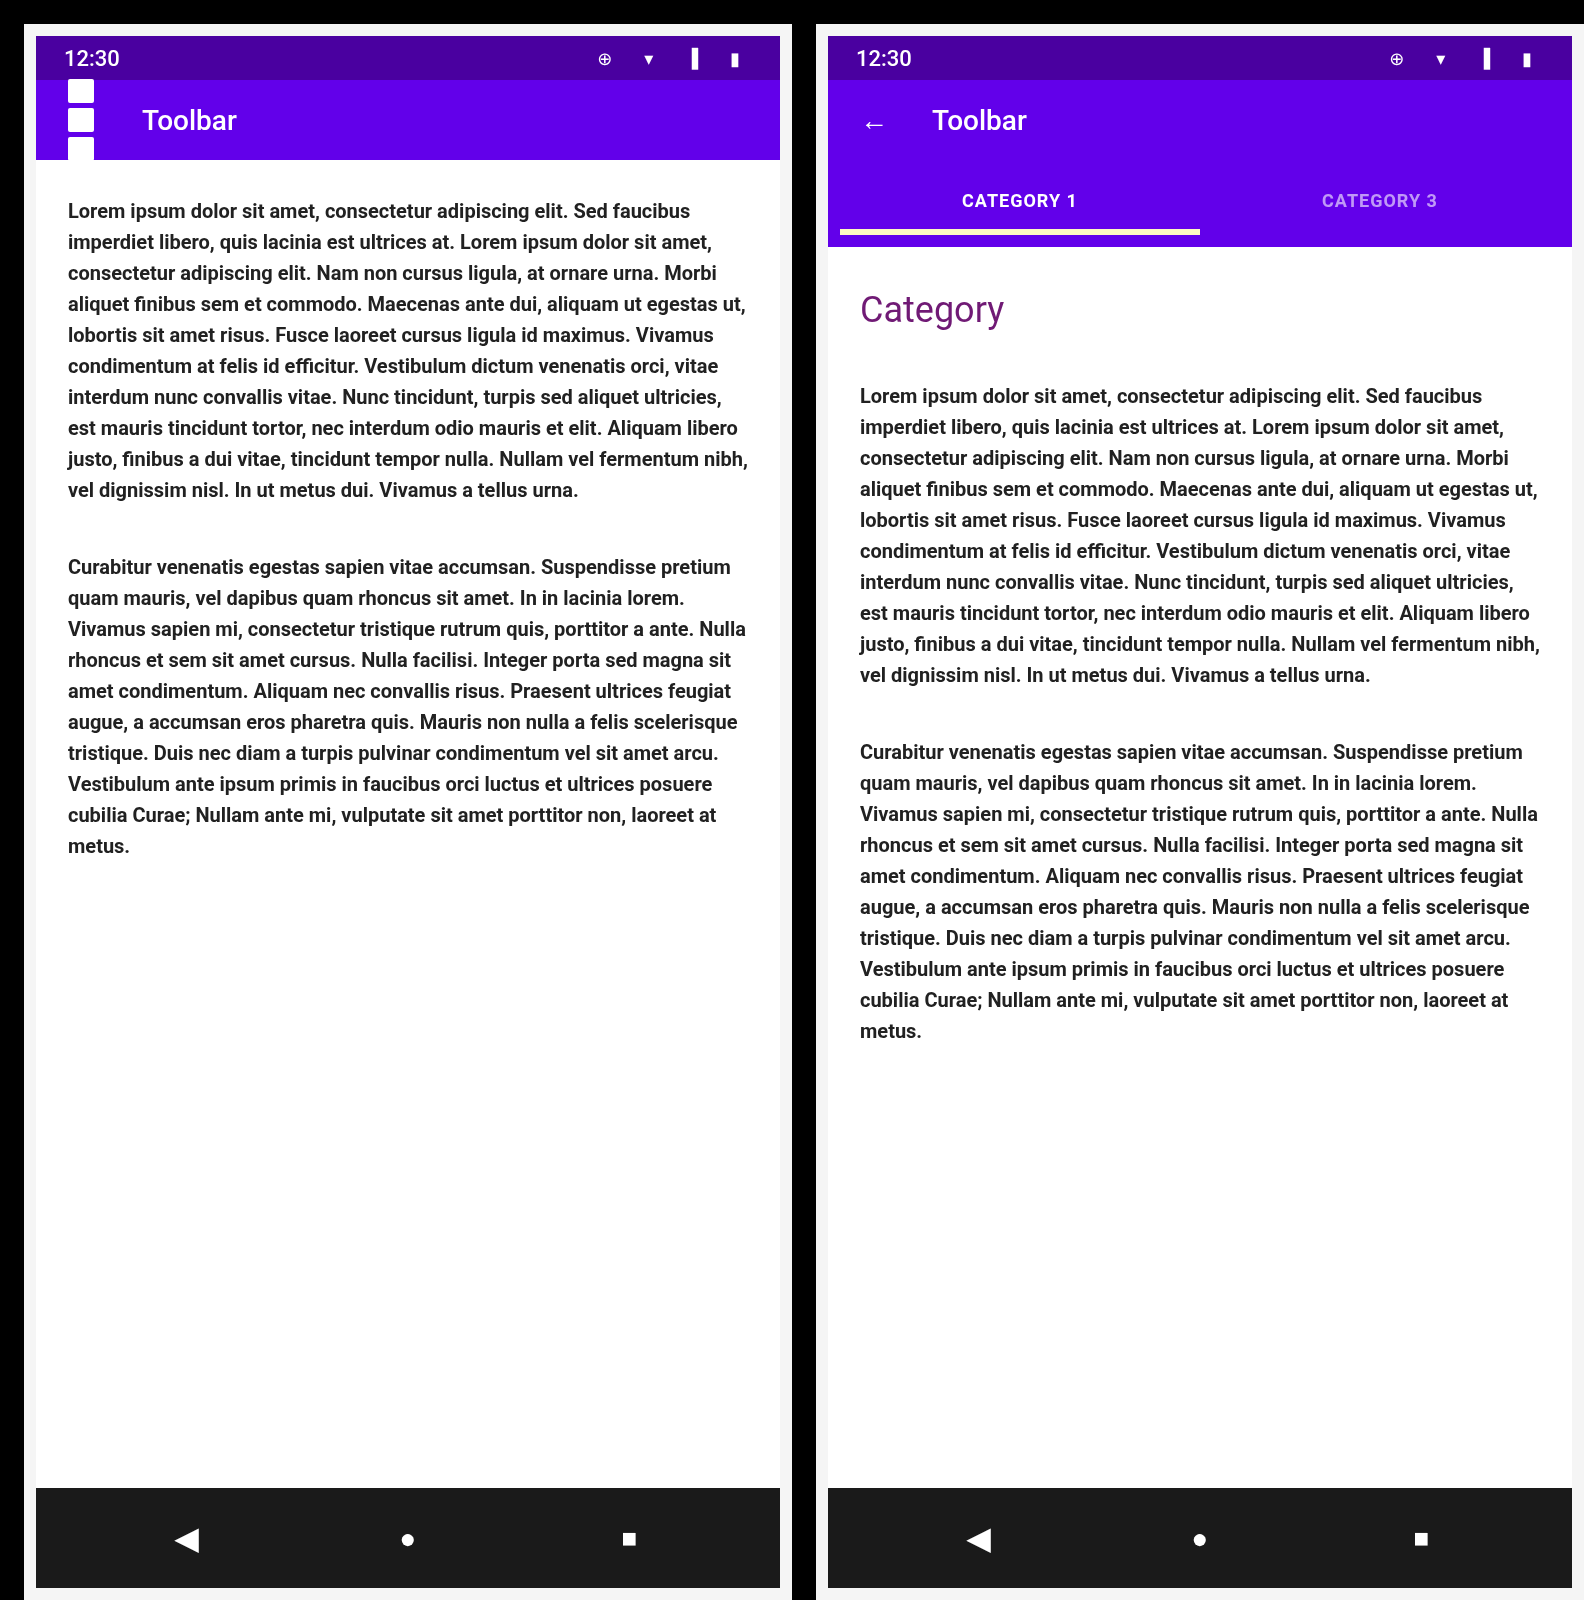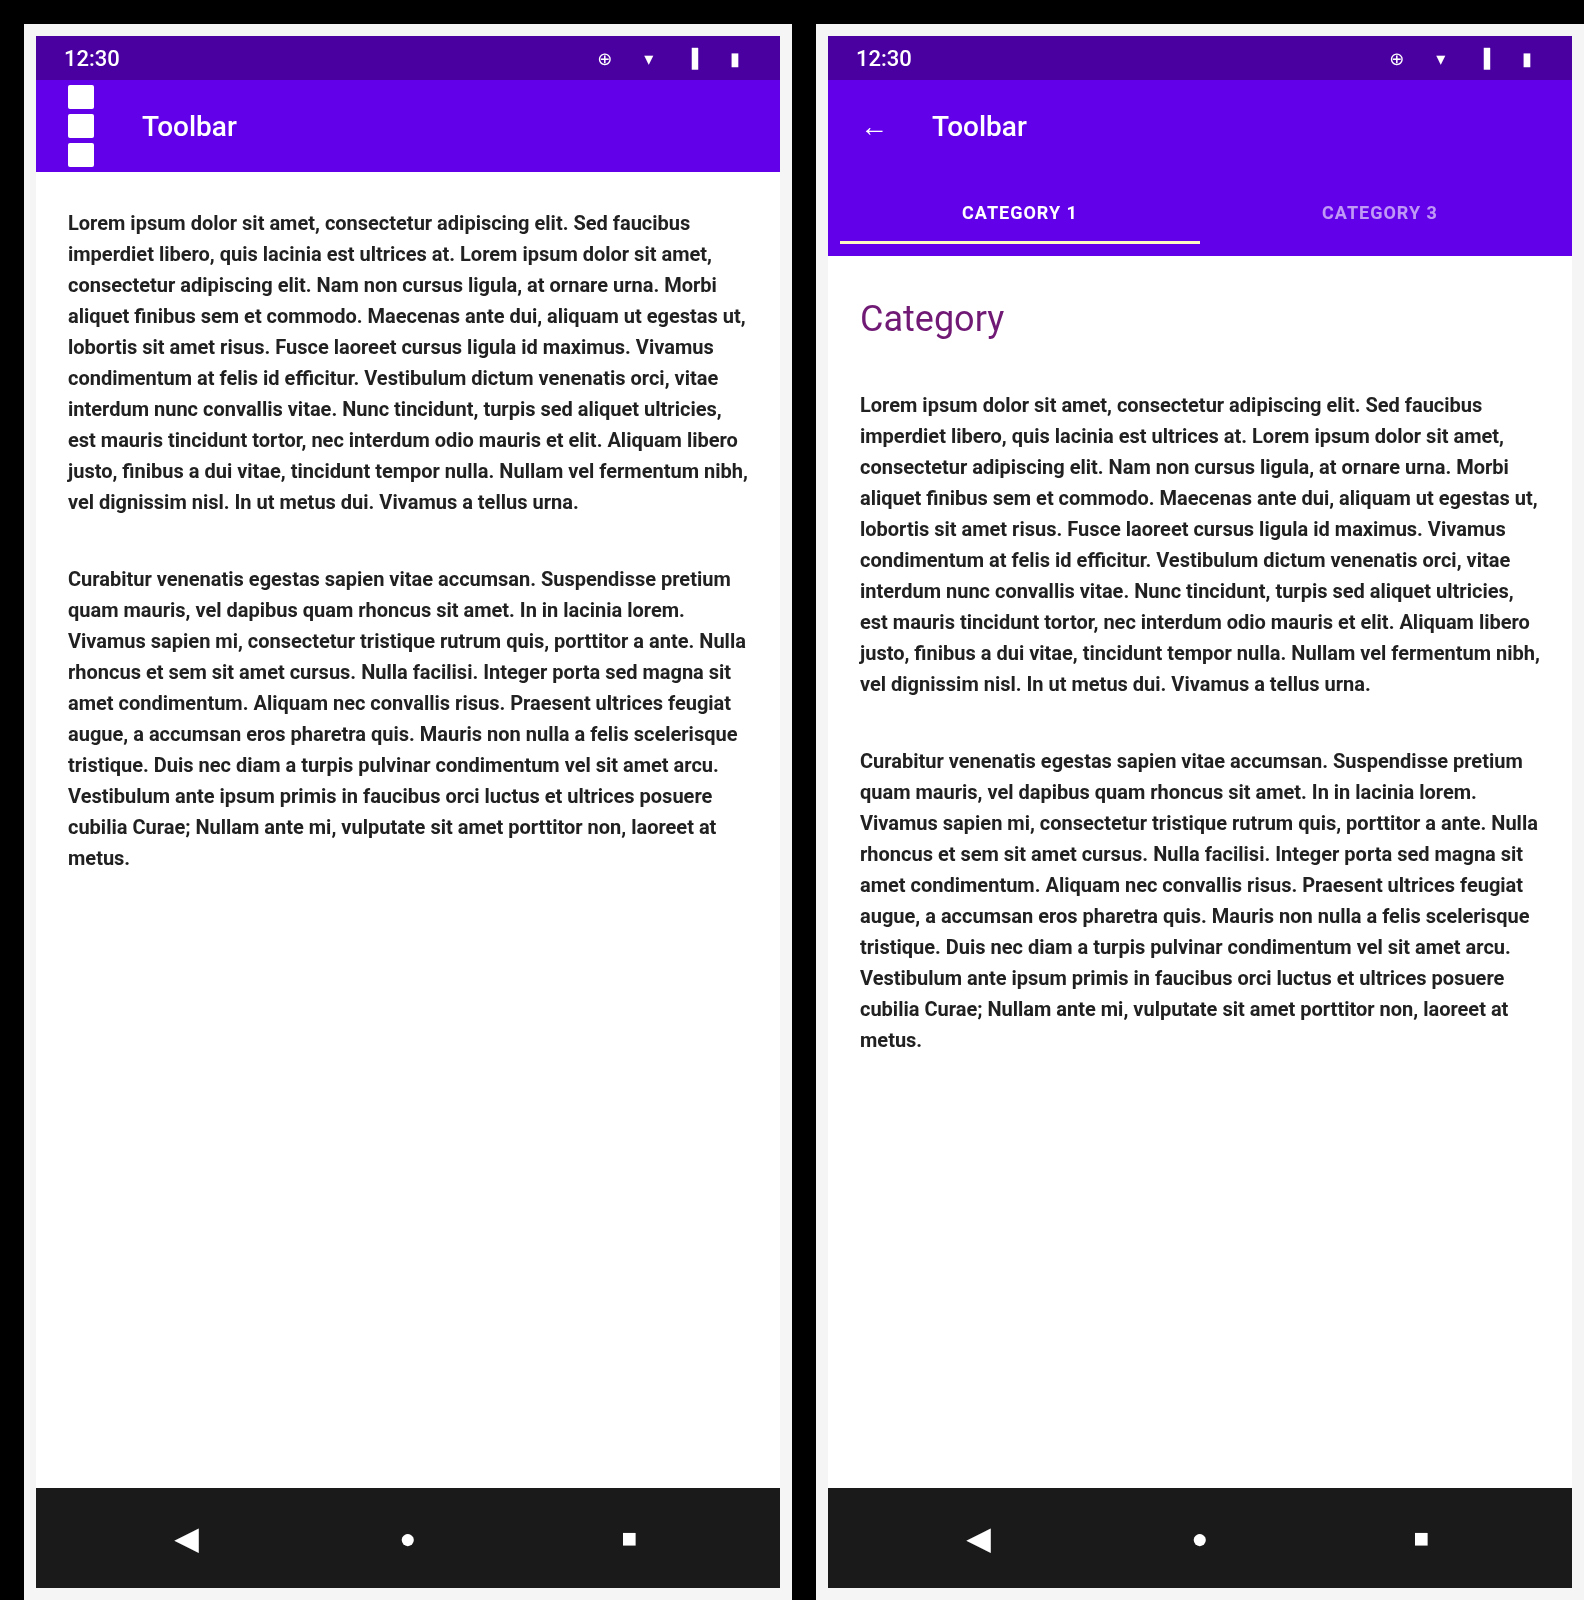--- a/index.html
+++ b/index.html
@@ -36,21 +36,21 @@
     .status-bar .time { font-size: 22px; font-weight: 500; }
     .status-icons { display: flex; align-items: center; gap: 8px; font-size: 18px; }
 
     
     .app-bar {
       background: #6200ea;
       color: #fff;
       display: flex;
       align-items: center;
       padding: 0 20px;
-      height: 92px;
+      height: 80px;
     }
     .app-bar .bar-title { font-size: 28px; font-weight: 500; }
 
     
     .tab-bar {
       background: #6200ea;
       display: flex;
       border-bottom: none;
     }
     .tab-item {
@@ -60,21 +60,21 @@
       font-size: 18px;
       font-weight: 700;
       color: rgba(255,255,255,0.6);
       letter-spacing: 1px;
       cursor: pointer;
       border-bottom: 3px solid transparent;
       position: relative;
     }
     .tab-item.active {
       color: #fff;
-      border-bottom: 3px solid #fef9c3;
+      border-bottom: 6px solid #fef9c3;
     }
 
     
     .content {
       flex: 1;
       padding: 24px 20px;
       background: #fff;
       overflow-y: auto;
       font-size: 20px;
       line-height: 1.55;

